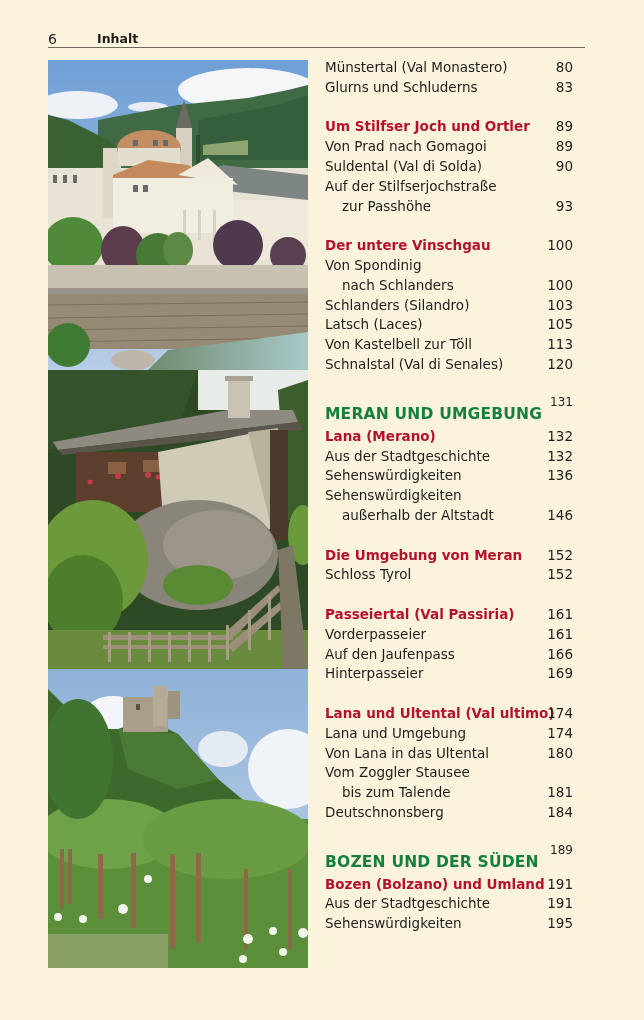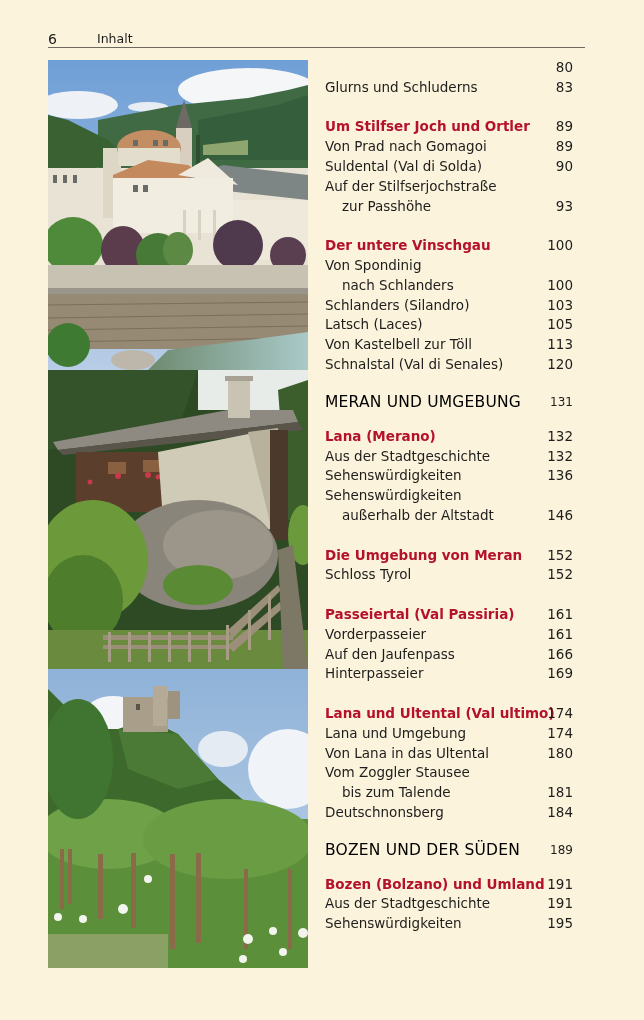--- a/index.html
+++ b/index.html
@@ -16,21 +16,21 @@
     .running-head {
       position: absolute; left: 48px; top: 30px; width: 537px; height: 18px;
       border-bottom: 1px solid #6f6a60;
     }
     .page-num {
       position: absolute; left: 0; top: 0;
       font-size: 14px; line-height: 18px; color: #1d1d1b;
     }
     .head-title {
       position: absolute; left: 49px; top: 0;
-      font-size: 12.5px; line-height: 18px; font-weight: normal; color: #1d1d1b;
+      font-size: 12.5px; line-height: 18px; font-weight: bold; color: #1d1d1b;
     }
 
     
     .photo-col { position: absolute; left: 48px; top: 60px; width: 260px; }
     .photo { position: absolute; left: 0; width: 260px; overflow: hidden; }
     .photo svg { display: block; width: 260px; height: 100%; }
     .photo-1 { top: 0; height: 310px; }
     .photo-2 { top: 310px; height: 299px; }
     .photo-3 { top: 609px; height: 299px; }
 
@@ -41,21 +41,21 @@
     .toc-row {
       position: relative; height: 19.8px; line-height: 19.8px;
       font-size: 13.5px; white-space: nowrap;
     }
     .toc-row .label { position: absolute; left: 0; top: 0; }
     .toc-row .pg { position: absolute; right: 12px; top: 0; text-align: right; }
     .toc-row.indent .label { left: 17px; }
     .toc-row.sub .label { color: #b4122b; font-weight: bold; }
     .toc-row.chapter { height: 26px; line-height: 26px; }
     .toc-row.chapter .label {
-      color: #000000; font-weight: normal; font-size: 15.5px; letter-spacing: 0.2px;
+      color: #15803d; font-weight: bold; font-size: 15.5px; letter-spacing: 0.2px; margin-top: 12px;
     }
     .toc-row.chapter .pg { font-size: 12px; }
     .gap { height: 19.8px; }
     .gap-sm { height: 12px; }
     .gap-ch { height: 14px; }
   </style>
 </head>
 <body>
 
 <div class="page">
@@ -241,20 +241,21 @@
             <circle cx="100" cy="210" r="4"></circle>
         </g>
         <rect x="0" y="265" width="120" height="34" fill="#8aa065"></rect>
       </svg>
     </div>
   </div>
 
   <div class="toc">
 
     <div class="toc-row">
+      <span class="label">Münstertal (Val Monastero)</span>
       <span class="pg">80</span>
     </div>
     <div class="toc-row">
       <span class="label">Glurns und Schluderns</span>
       <span class="pg">83</span>
     </div>
 
     <div class="gap"></div>
 
     <div class="toc-row sub">

